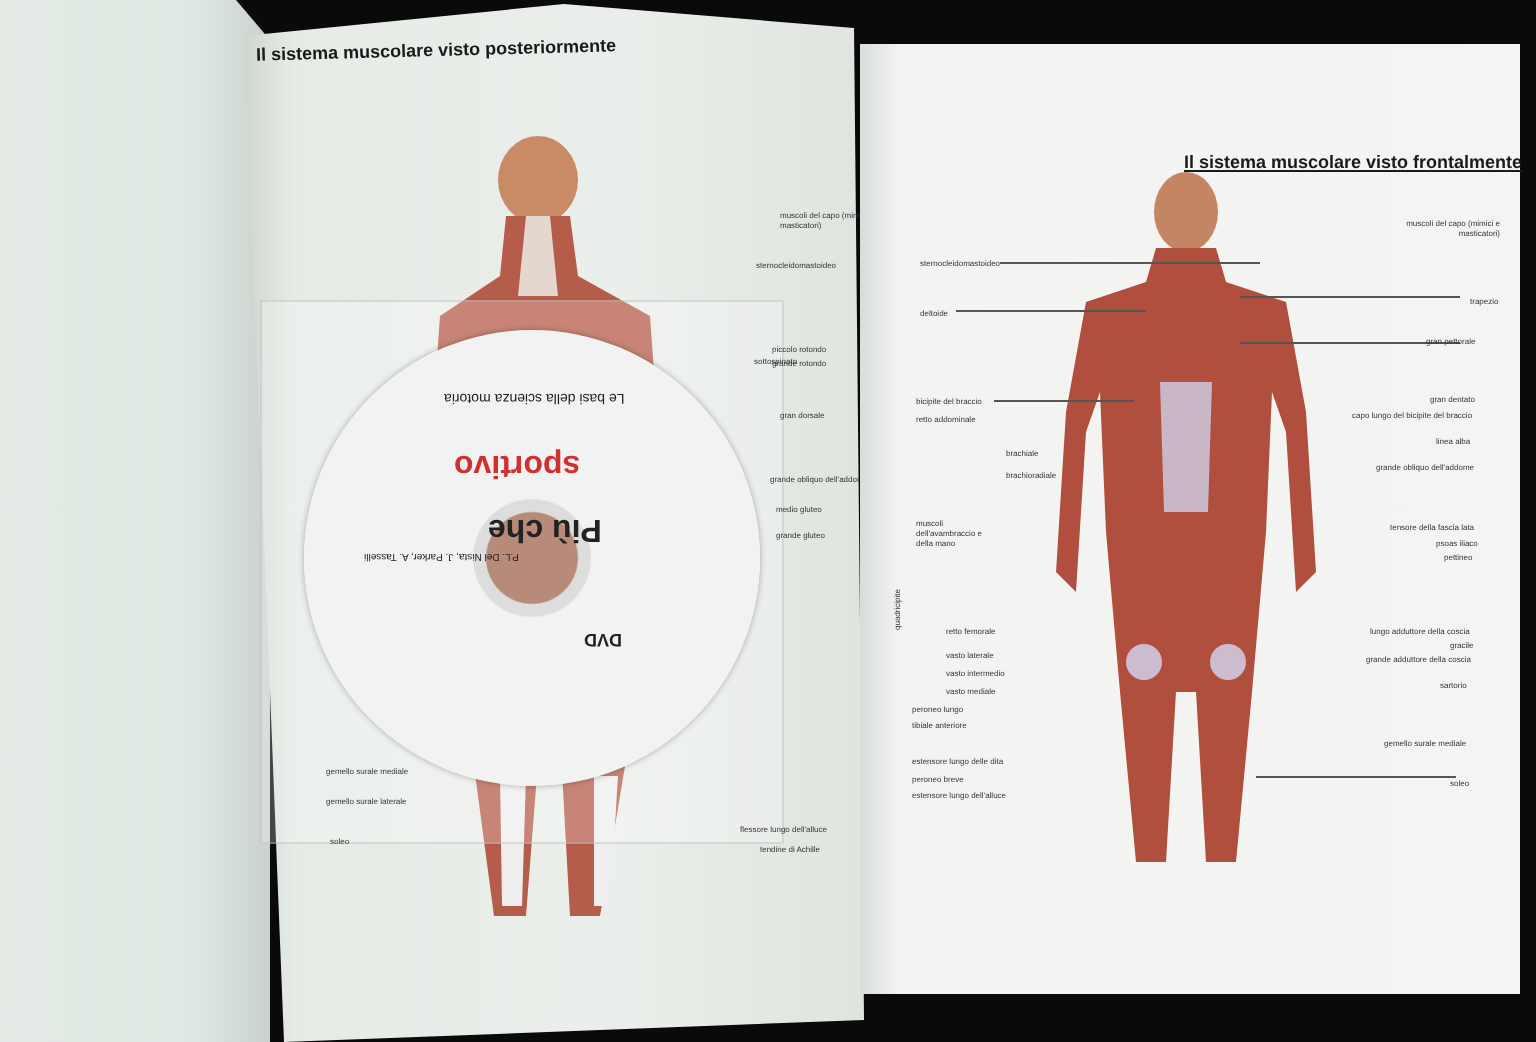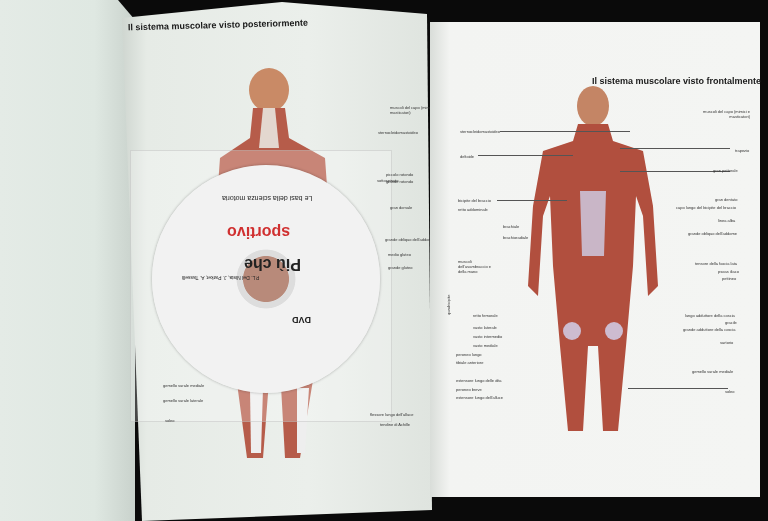--- a/index.html
+++ b/index.html
@@ -2,21 +2,21 @@
 <html><head>
 <meta charset="utf-8">
 <style>
   html,body{margin:0;padding:0;}
   body{width:768px;height:521px;background:#0a0a0a;position:relative;overflow:hidden;font-family:"Liberation Sans",sans-serif;}
   .page-left-blank{position:absolute;left:0;top:0;width:135px;height:521px;background:linear-gradient(90deg,#e4ebe6 0%,#dfe8e2 70%,#c9d2cc 100%);clip-path:polygon(0 0,118px 0,135px 20px,140px 521px,0 521px);}
   .page-left{position:absolute;left:122px;top:0;width:310px;height:521px;background:linear-gradient(90deg,#cfd6d0 0%,#e6ebe6 8%,#ebefeb 60%,#dfe4df 100%);clip-path:polygon(0 18px,160px 2px,305px 14px,310px 510px,20px 521px);}
   .page-right{position:absolute;left:430px;top:22px;width:330px;height:475px;background:linear-gradient(90deg,#d9ddd9 0%,#f3f4f2 6%,#f4f5f3 100%);}
   .title{position:absolute;font-weight:bold;font-size:9px;color:#1a1a1a;white-space:nowrap;}
   .title-left{left:128px;top:20px;transform:rotate(-1.5deg);}
-  .title-right{left:592px;top:76px;}
+  .title-right{left:592px;top:76px;text-decoration:underline;}
   .lbl{position:absolute;font-size:4px;color:#333;white-space:nowrap;line-height:5px;}
   .line{position:absolute;height:1px;background:#555;}
   .body-front{position:absolute;left:518px;top:86px;width:150px;height:365px;}
   .body-back{position:absolute;left:205px;top:68px;width:140px;height:400px;}
   .dvd{position:absolute;left:152px;top:165px;width:228px;height:228px;border-radius:50%;background:radial-gradient(circle,#b88a7a 0 14%,#ddd 14.5% 18%,#f2f2f2 18.5% 96%,#9aa 97% 100%);box-shadow:0 0 3px rgba(0,0,0,.3);}
   .dvd-text{position:absolute;font-weight:bold;color:#222;transform:rotate(180deg);white-space:nowrap;}
   .sleeve{position:absolute;left:130px;top:150px;width:260px;height:270px;background:rgba(255,255,255,.25);border:1px solid rgba(180,180,180,.4);}
 </style>
 </head>
 <body>

